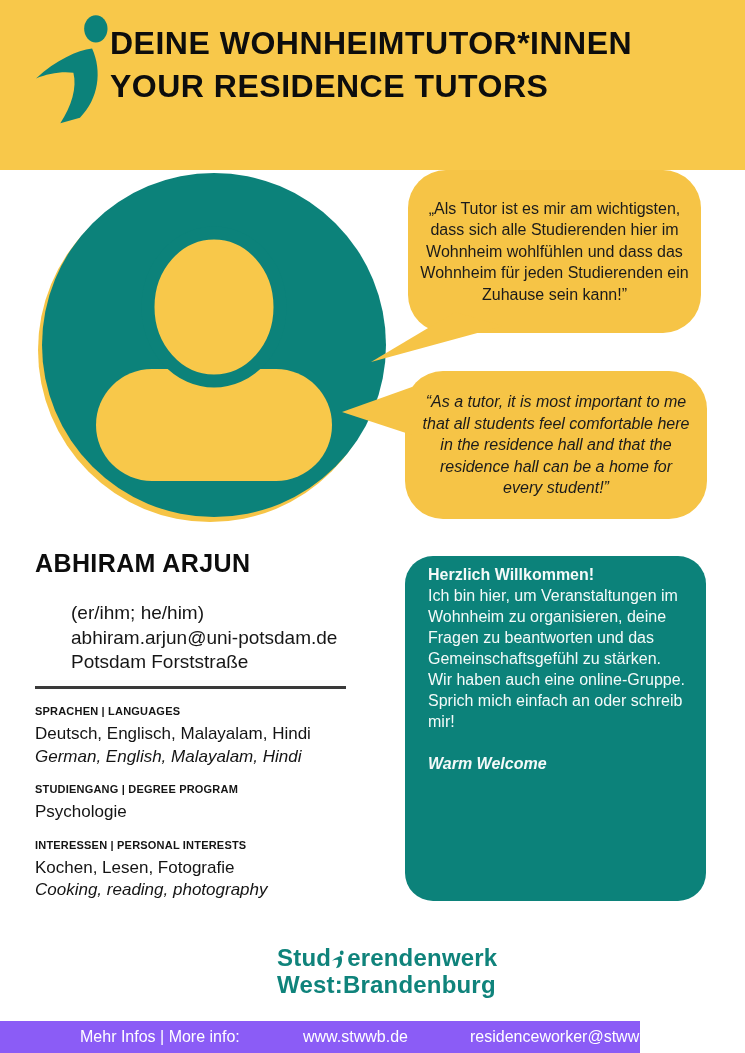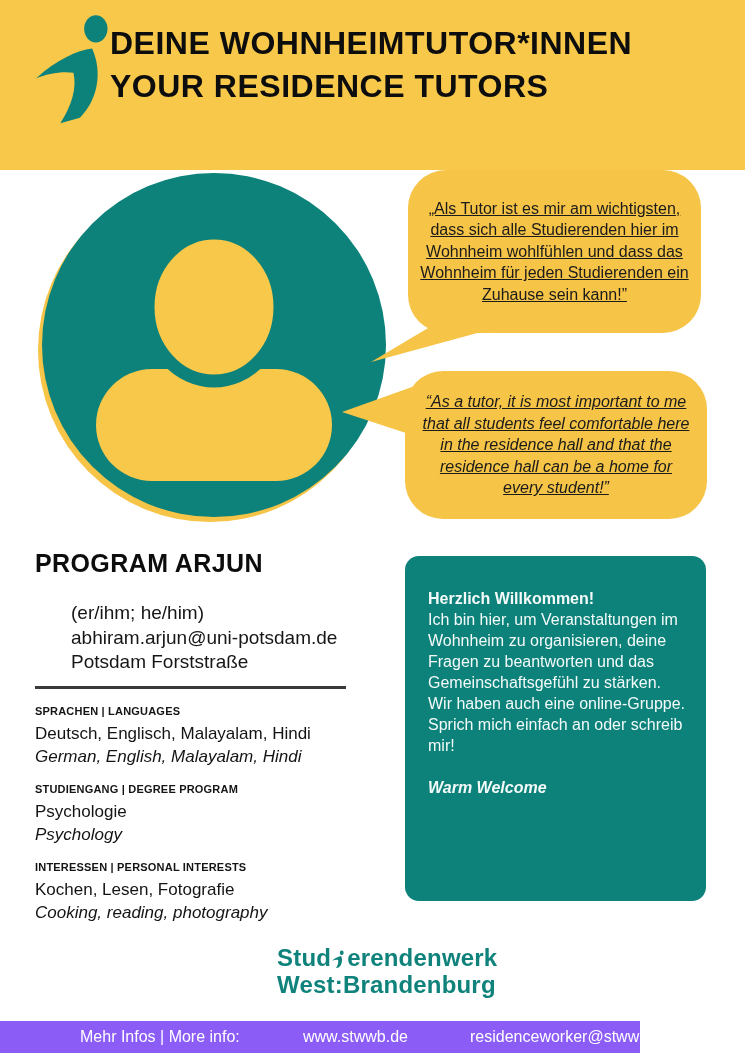--- a/index.html
+++ b/index.html
@@ -27,21 +27,21 @@
 
   
   .avatar { position:absolute; left:38px; top:163px; width:352px; height:364px; }
 
   
   .bubble {
     position:absolute; background:#F6C446; border-radius:38px;
     display:flex; align-items:center; justify-content:center;
     text-align:center; color:#1b1b1b;
   }
-  .bubble p { font-size:16px; line-height:21.5px;text-decoration:underline; }
+  .bubble p { font-size:16px; line-height:21.5px; }
   .bubble-de { left:408px; top:170px; width:293px; height:163px; padding:0 12px; }
   .bubble-en { left:405px; top:371px; width:302px; height:148px; padding:0 14px; font-style:italic;justify-content:center; }
   .tail { position:absolute; }
   .tail1 { left:363px; top:310px; width:142px; height:54px; }
   .tail2 { left:342px; top:383px; width:70px; height:58px; }
 
   
   .tutor-name {
     position:absolute; left:35px; top:549px;
     font-size:25px; font-weight:bold; letter-spacing:.4px; color:#0d0d0d;
@@ -49,22 +49,22 @@
   .contact { position:absolute; left:35px; top:601px; font-size:19px; line-height:24.5px; color:#161616;margin-left:36px; }
   .divider { position:absolute; left:35px; top:686px; width:311px; height:2.5px; background:#3a3a3a; }
   .sections { position:absolute; left:35px; top:699px; width:345px; font-size:17px; line-height:22.5px; color:#141414; }
   .sections .sec { margin-bottom:9px; }
   .sections h2 { font-size:11px; font-weight:bold; line-height:24px; letter-spacing:.2px; }
   .it { font-style:italic; }
 
   
   .welcome {
     position:absolute; left:405px; top:556px; width:301px; height:345px;
-    background:#0C827A; border-radius:14px; color:#f4faf9;
-    padding:32px 20px 0 23px; font-size:16px; line-height:21px;
+    background:#0C827A; border-radius:28px; color:#f4faf9;
+    padding:8px 20px 0 23px; font-size:16px; line-height:21px;
   }
   .welcome .w-head { font-weight:bold; }
   .welcome .gap { height:21px; }
 
   
   .logo {
     position:absolute; left:277px; top:944px; color:#0F837B;
     font-size:24px; font-weight:bold; line-height:27px; letter-spacing:.2px;
   }
   .logo-line1 { display:flex; align-items:flex-end; }
@@ -111,40 +111,39 @@
   </svg>
 
   <div class="bubble bubble-en">
     <p>“As a tutor, it is most important to me that all students feel comfortable here in the residence hall and that the residence hall can be a home for every student!”</p>
 
   </div>
   <svg class="tail tail2" viewBox="0 0 70 58" aria-hidden="true">
     <polygon points="70,4 0,29 70,52" fill="#F6C446"></polygon>
   </svg>
 
-  <h1 class="tutor-name">PROGRAM ARJUN</h1>
+  <h1 class="tutor-name">ABHIRAM ARJUN</h1>
 
   <div class="contact">
     <div>(er/ihm; he/him)</div>
     <div>abhiram.arjun@uni-potsdam.de</div>
     <div>Potsdam Forststraße</div>
   </div>
 
   <div class="divider"></div>
 
   <div class="sections">
     <div class="sec">
       <h2>SPRACHEN | LANGUAGES</h2>
       <div>Deutsch, Englisch, Malayalam, Hindi</div>
       <div class="it">German, English, Malayalam, Hindi</div>
     </div>
     <div class="sec">
       <h2>STUDIENGANG | DEGREE PROGRAM</h2>
       <div>Psychologie</div>
-      <div class="it">Psychology</div>
     </div>
     <div class="sec">
       <h2>INTERESSEN | PERSONAL INTERESTS</h2>
       <div>Kochen, Lesen, Fotografie</div>
       <div class="it">Cooking, reading, photography</div>
     </div>
   </div>
 
   <aside class="welcome">
     <p class="w-head">Herzlich Willkommen!</p>

